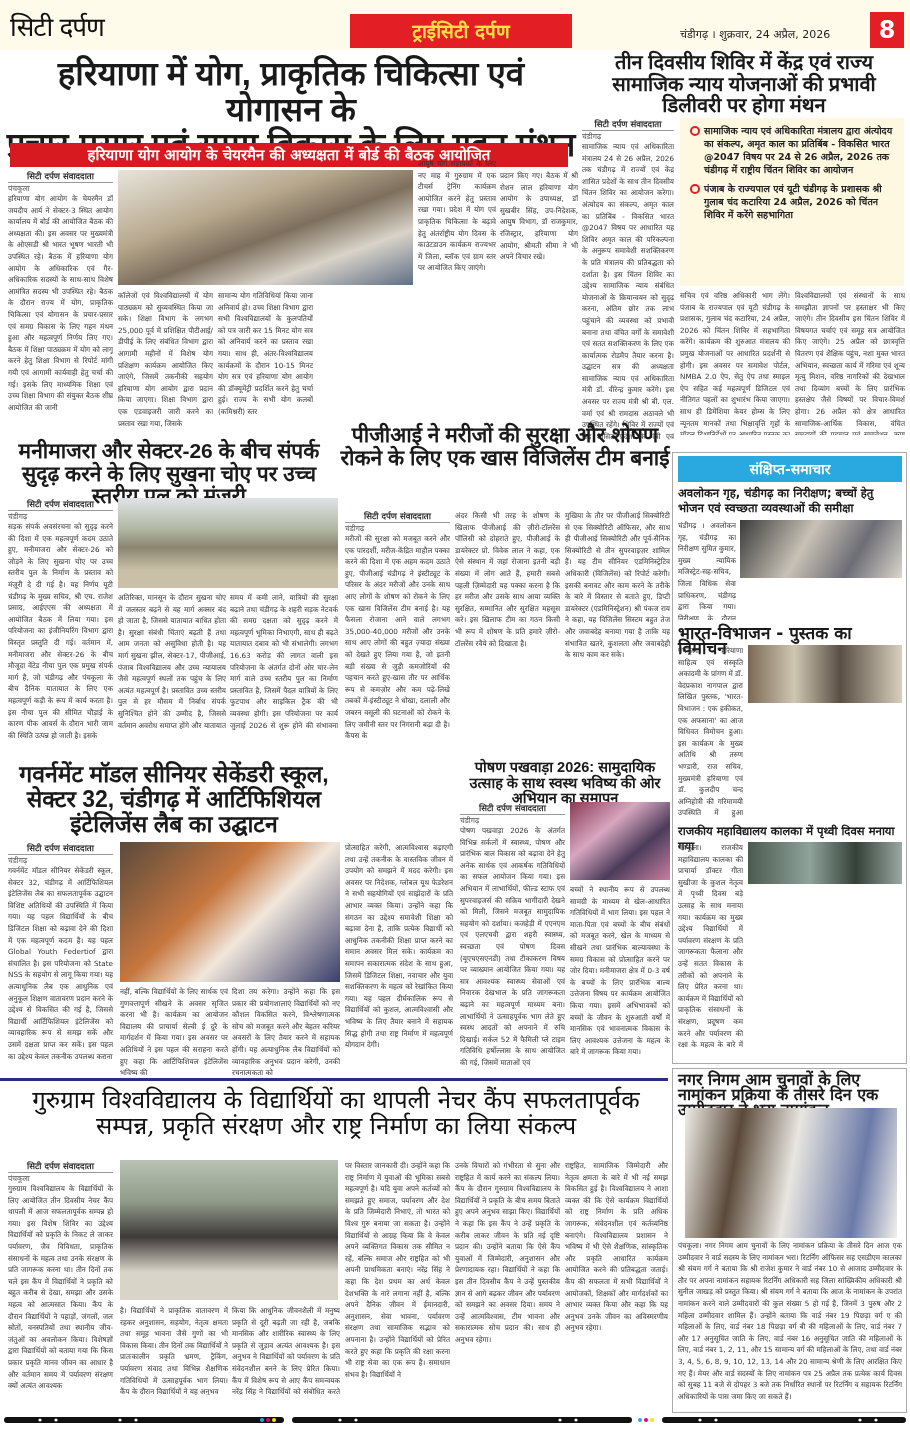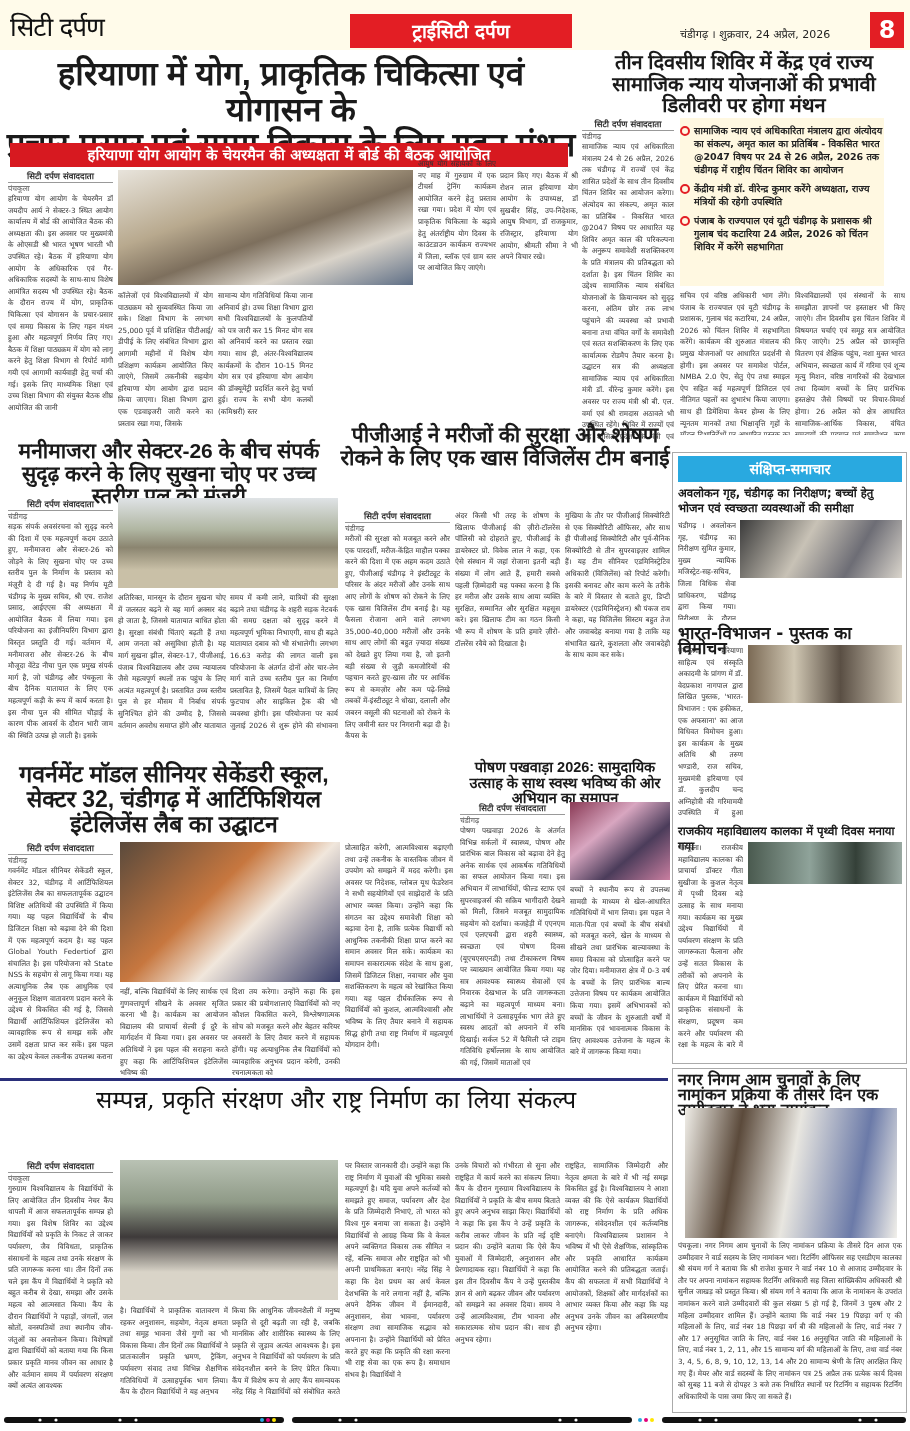--- a/index.html
+++ b/index.html
@@ -1,29 +1,29 @@
 <!DOCTYPE html>
 <html><head>
 <meta charset="utf-8">
 <style>
 *{box-sizing:border-box;margin:0;padding:0}
 body{width:910px;height:1431px;background:#fff;font-family:"DejaVu Sans",sans-serif;color:#222;position:relative;overflow:hidden}
 .abs{position:absolute}
 .masthead{left:0;top:0;width:910px;height:50px;background:#fffbea}
 .logo{left:10px;top:8px;font-size:26px;font-weight:normal;color:#111;letter-spacing:-1px}
-.sectionbar{left:350px;top:14px;width:222px;height:34px;background:#e31e24;color:#ffffff;font-size:19px;font-weight:bold;text-align:center;line-height:34px}
+.sectionbar{left:350px;top:14px;width:222px;height:34px;background:#e31e24;color:#fde047;font-size:19px;font-weight:bold;text-align:center;line-height:34px}
 .dateline{left:680px;top:26px;font-size:11px;color:#222}
 .pagenum{left:870px;top:12px;width:34px;height:36px;background:#e31e24;color:#fff;font-size:24px;font-weight:bold;text-align:center;line-height:36px}
 .hl{font-family:"Liberation Sans Narrow","Liberation Sans",sans-serif;font-weight:bold;color:#1a1a1a;text-align:center;line-height:1.08}
 .redbar{left:10px;top:143px;width:558px;height:24px;background:#d71920;color:#fff;font-size:15px;font-weight:bold;text-align:center;line-height:24px}
 .byline{font-size:8.5px;font-weight:bold;color:#333;border-bottom:1px solid #999;text-align:center;padding-bottom:1px}
 .dateline-city{font-size:7.5px;color:#555;text-align:left}
 .body{font-size:7.2px;line-height:11.6px;color:#333;text-align:justify;overflow:hidden}
 .photo{background:linear-gradient(135deg,#8a7e6a,#c9bfae 40%,#5e6a78 70%,#d6cbb8)}
-.highlights{left:680px;top:118px;width:204px;height:168px;background:#fff8e1;padding:6px 0}
+.highlights{left:680px;top:118px;width:224px;height:168px;background:#fff8e1;padding:6px 10px}
 .hitem{display:flex;gap:4px;margin-bottom:6px;font-size:9.5px;font-weight:bold;line-height:13px;color:#222}
 .bullet{flex:0 0 10px;width:10px;height:10px;border:2px solid #e31e24;border-radius:50%;margin-top:2px}
 .brief-box{left:672px;top:452px;width:235px;height:612px;border:1px solid #aaa}
 .brief-head{left:678px;top:456px;width:224px;height:26px;background:#29a9e0;color:#fff;font-size:14px;font-weight:bold;text-align:center;line-height:26px}
 .bhead{font-size:11.5px;font-weight:bold;color:#1a1a1a;line-height:15px}
 .divider{height:3px;background:#2a2f7a}
 .footerbar{left:0;top:1415px;width:910px;height:10px}
 </style>
 </head>
 <body>
@@ -55,24 +55,20 @@
 <div class="abs hl" style="left:582px;top:52px;width:324px;font-size:20px">तीन दिवसीय शिविर में केंद्र एवं राज्य सामाजिक न्याय योजनाओं की प्रभावी डिलीवरी पर होगा मंथन</div>
 <div class="abs" style="left:582px;top:118px;width:92px">
   <div class="byline">सिटी दर्पण संवाददाता</div>
   <div class="dateline-city">चंडीगढ़</div>
   <div class="body" style="height:300px">सामाजिक न्याय एवं अधिकारिता मंत्रालय 24 से 26 अप्रैल, 2026 तक चंडीगढ़ में राज्यों एवं केंद्र शासित प्रदेशों के साथ तीन दिवसीय चिंतन शिविर का आयोजन करेगा। अंत्योदय का संकल्प, अमृत काल का प्रतिबिंब - विकसित भारत @2047 विषय पर आधारित यह शिविर अमृत काल की परिकल्पना के अनुरूप समावेशी सशक्तिकरण के प्रति मंत्रालय की प्रतिबद्धता को दर्शाता है। इस चिंतन शिविर का उद्देश्य सामाजिक न्याय संबंधित योजनाओं के क्रियान्वयन को सुदृढ़ करना, अंतिम छोर तक लाभ पहुंचाने की व्यवस्था को प्रभावी बनाना तथा वंचित वर्गों के समावेशी एवं सतत सशक्तिकरण के लिए एक कार्यात्मक रोडमैप तैयार करना है। उद्घाटन सत्र की अध्यक्षता सामाजिक न्याय एवं अधिकारिता मंत्री डॉ. वीरेन्द्र कुमार करेंगे। इस अवसर पर राज्य मंत्री श्री बी. एल. वर्मा एवं श्री रामदास अठावले भी उपस्थित रहेंगे। शिविर में राज्यों एवं केंद्र शासित प्रदेशों के मंत्री एवं अधिकारी, सामाजिक न्याय एवं अधिकारिता विभाग तथा दिव्यांगजन सशक्तिकरण विभाग के</div>
 </div>
 <div class="abs highlights">
   <div class="hitem">
       <span class="bullet"></span>
       <span>सामाजिक न्याय एवं अधिकारिता मंत्रालय द्वारा अंत्योदय का संकल्प, अमृत काल का प्रतिबिंब - विकसित भारत @2047 विषय पर 24 से 26 अप्रैल, 2026 तक चंडीगढ़ में राष्ट्रीय चिंतन शिविर का आयोजन</span>
-    </div>
-  <div class="hitem">
-      <span class="bullet"></span>
-      <span>केंद्रीय मंत्री डॉ. वीरेन्द्र कुमार करेंगे अध्यक्षता, राज्य मंत्रियों की रहेगी उपस्थिति</span>
     </div>
   <div class="hitem">
       <span class="bullet"></span>
       <span>पंजाब के राज्यपाल एवं यूटी चंडीगढ़ के प्रशासक श्री गुलाब चंद कटारिया 24 अप्रैल, 2026 को चिंतन शिविर में करेंगे सहभागिता</span>
     </div>
 </div>
 <div class="abs body" style="left:680px;top:290px;width:110px;height:145px">सचिव एवं वरिष्ठ अधिकारी भाग लेंगे। पंजाब के राज्यपाल एवं यूटी चंडीगढ़ के प्रशासक, गुलाब चंद कटारिया, 24 अप्रैल, 2026 को चिंतन शिविर में सहभागिता करेंगे। कार्यक्रम की शुरुआत मंत्रालय की प्रमुख योजनाओं पर आधारित प्रदर्शनी से होगी। इस अवसर पर समावेश पोर्टल, NMBA 2.0 ऐप, सेतु ऐप तथा स्माइल ऐप सहित कई महत्वपूर्ण डिजिटल एवं नीतिगत पहलों का शुभारंभ किया जाएगा। साथ ही डिमेंशिया केयर होम्स के लिए न्यूनतम मानकों तथा भिक्षावृत्ति गृहों के मॉडल दिशानिर्देशों पर आधारित पुस्तक का विमोचन किया जाएगा। इसके अतिरिक्त, राष्ट्रीय सामाजिक रक्षा संस्थान द्वारा विभिन्न</div>
 <div class="abs body" style="left:795px;top:290px;width:110px;height:145px">विश्वविद्यालयों एवं संस्थानों के साथ समझौता ज्ञापनों पर हस्ताक्षर भी किए जाएंगे। तीन दिवसीय इस चिंतन शिविर में विषयगत चर्चाएं एवं समूह सत्र आयोजित किए जाएंगे। 25 अप्रैल को छात्रवृत्ति वितरण एवं शैक्षिक पहुंच, नशा मुक्त भारत अभियान, स्वच्छता कार्य में गरिमा एवं शून्य मृत्यु मिशन, वरिष्ठ नागरिकों की देखभाल तथा दिव्यांग बच्चों के लिए प्रारंभिक हस्तक्षेप जैसे विषयों पर विचार-विमर्श होगा। 26 अप्रैल को क्षेत्र आधारित सामाजिक-आर्थिक विकास, वंचित समुदायों की पहचान एवं समावेशन, ऋण सुविधा एवं वित्तीय सशक्तिकरण, तथा दिव्यांगजनों के लिए सुगम्यता एवं प्रमाणन जैसे मुद्दों पर चर्चा की जाएगी।</div>
 
 <div class="abs hl" style="left:4px;top:440px;width:330px;font-size:21px">मनीमाजरा और सेक्टर-26 के बीच संपर्क सुदृढ़ करने के लिए सुखना चोए पर उच्च स्तरीय पुल को मंज़ूरी</div>
@@ -128,20 +124,21 @@
 <div class="abs body" style="left:570px;top:884px;width:100px;height:190px">बच्चों ने स्थानीय रूप से उपलब्ध सामग्री के माध्यम से खेल-आधारित गतिविधियों में भाग लिया। इस पहल ने माता-पिता एवं बच्चों के बीच संबंधों को मजबूत करने, खेल के माध्यम से सीखने तथा प्रारंभिक बाल्यावस्था के समग्र विकास को प्रोत्साहित करने पर जोर दिया। मनीमाजरा क्षेत्र में 0-3 वर्ष के बच्चों के लिए प्रारंभिक बाल्य उत्तेजना विषय पर कार्यक्रम आयोजित किया गया। इसमें अभिभावकों को बच्चों के जीवन के शुरुआती वर्षों में मानसिक एवं भावनात्मक विकास के लिए आवश्यक उत्तेजना के महत्व के बारे में जागरूक किया गया।</div>
 
 <div class="abs" style="left:672px;top:1068px;width:235px;height:345px;border:1px solid #aaa"></div>
 <div class="abs bhead" style="left:678px;top:1072px;width:224px;font-size:16px">नगर निगम आम चुनावों के लिए नामांकन प्रक्रिया के तीसरे दिन एक उम्मीदवार ने भरा नामांकन</div>
 <div class="abs photo" style="left:685px;top:1108px;width:212px;height:130px;background:linear-gradient(100deg,#f0eee8,#5b4a3b 25%,#e8e6e0 50%,#6b7aa8 80%,#f2f0ea)"></div>
 <div class="abs body" style="left:678px;top:1240px;width:224px;height:170px">पंचकूला। नगर निगम आम चुनावों के लिए नामांकन प्रक्रिया के तीसरे दिन आज एक उम्मीदवार ने वार्ड सदस्य के लिए नामांकन भरा। रिटर्निंग ऑफिसर सह एसडीएम कालका श्री संयम गर्ग ने बताया कि श्री राजेश कुमार ने वार्ड नंबर 10 से आजाद उम्मीदवार के तौर पर अपना नामांकन सहायक रिटर्निंग अधिकारी सह जिला सांख्यिकीय अधिकारी श्री सुनील जाखड़ को प्रस्तुत किया। श्री संयम गर्ग ने बताया कि आज के नामांकन के उपरांत नामांकन करने वाले उम्मीदवारों की कुल संख्या 5 हो गई है, जिनमें 3 पुरुष और 2 महिला उम्मीदवार शामिल हैं। उन्होंने बताया कि वार्ड नंबर 19 पिछड़ा वर्ग ए की महिलाओं के लिए, वार्ड नंबर 18 पिछड़ा वर्ग बी की महिलाओं के लिए, वार्ड नंबर 7 और 17 अनुसूचित जाति के लिए, वार्ड नंबर 16 अनुसूचित जाति की महिलाओं के लिए, वार्ड नंबर 1, 2, 11, और 15 सामान्य वर्ग की महिलाओं के लिए, तथा वार्ड नंबर 3, 4, 5, 6, 8, 9, 10, 12, 13, 14 और 20 सामान्य श्रेणी के लिए आरक्षित किए गए हैं। मेयर और वार्ड सदस्यों के लिए नामांकन पत्र 25 अप्रैल तक प्रत्येक कार्य दिवस को सुबह 11 बजे से दोपहर 3 बजे तक निर्धारित स्थानों पर रिटर्निंग व सहायक रिटर्निंग अधिकारियों के पास जमा किए जा सकते हैं।</div>
 
 <div class="abs divider" style="left:0;top:1078px;width:668px"></div>
 
 <div class="abs hl" style="left:4px;top:1088px;width:664px;font-size:24px;font-family:'DejaVu Serif',serif;font-weight:normal;color:#111">
+  <div>गुरुग्राम विश्वविद्यालय के विद्यार्थियों का थापली नेचर कैंप सफलतापूर्वक</div>
   <div>सम्पन्न, प्रकृति संरक्षण और राष्ट्र निर्माण का लिया संकल्प</div>
 </div>
 <div class="abs" style="left:8px;top:1160px;width:105px">
   <div class="byline">सिटी दर्पण संवाददाता</div>
   <div class="dateline-city">पंचकूला</div>
   <div class="body" style="height:225px">गुरुग्राम विश्वविद्यालय के विद्यार्थियों के लिए आयोजित तीन दिवसीय नेचर कैंप थापली में आज सफलतापूर्वक सम्पन्न हो गया। इस विशेष शिविर का उद्देश्य विद्यार्थियों को प्रकृति के निकट ले जाकर पर्यावरण, जैव विविधता, प्राकृतिक संसाधनों के महत्व तथा उनके संरक्षण के प्रति जागरूक करना था। तीन दिनों तक चले इस कैंप में विद्यार्थियों ने प्रकृति को बहुत करीब से देखा, समझा और उसके महत्व को आत्मसात किया। कैंप के दौरान विद्यार्थियों ने पहाड़ों, जंगलों, जल स्रोतों, वनस्पतियों तथा स्थानीय जीव-जंतुओं का अवलोकन किया। विशेषज्ञों द्वारा विद्यार्थियों को बताया गया कि किस प्रकार प्रकृति मानव जीवन का आधार है और वर्तमान समय में पर्यावरण संरक्षण क्यों अत्यंत आवश्यक</div>
 </div>
 <div class="abs photo" style="left:120px;top:1160px;width:218px;height:140px;background:linear-gradient(180deg,#b9c2b4 0%,#8f9a87 30%,#3e3a3a 55%,#d9d4c8 80%)"></div>
 <div class="abs body" style="left:120px;top:1305px;width:108px;height:90px">है। विद्यार्थियों ने प्राकृतिक वातावरण में रहकर अनुशासन, सहयोग, नेतृत्व क्षमता तथा समूह भावना जैसे गुणों का भी विकास किया। तीन दिनों तक विद्यार्थियों ने प्रातःकालीन प्रकृति भ्रमण, ट्रैकिंग, पर्यावरण संवाद तथा विभिन्न शैक्षणिक गतिविधियों में उत्साहपूर्वक भाग लिया। कैंप के दौरान विद्यार्थियों ने यह अनुभव</div>
 <div class="abs body" style="left:232px;top:1305px;width:108px;height:90px">किया कि आधुनिक जीवनशैली में मनुष्य प्रकृति से दूरी बढ़ती जा रही है, जबकि मानसिक और शारीरिक स्वास्थ्य के लिए प्रकृति से जुड़ाव अत्यंत आवश्यक है। इस अनुभव ने विद्यार्थियों को पर्यावरण के प्रति संवेदनशील बनने के लिए प्रेरित किया। कैंप में विशेष रूप से आए कैंप समन्वयक नरेंद्र सिंह ने विद्यार्थियों को संबोधित करते हुए देश प्रथम की भावना</div>

